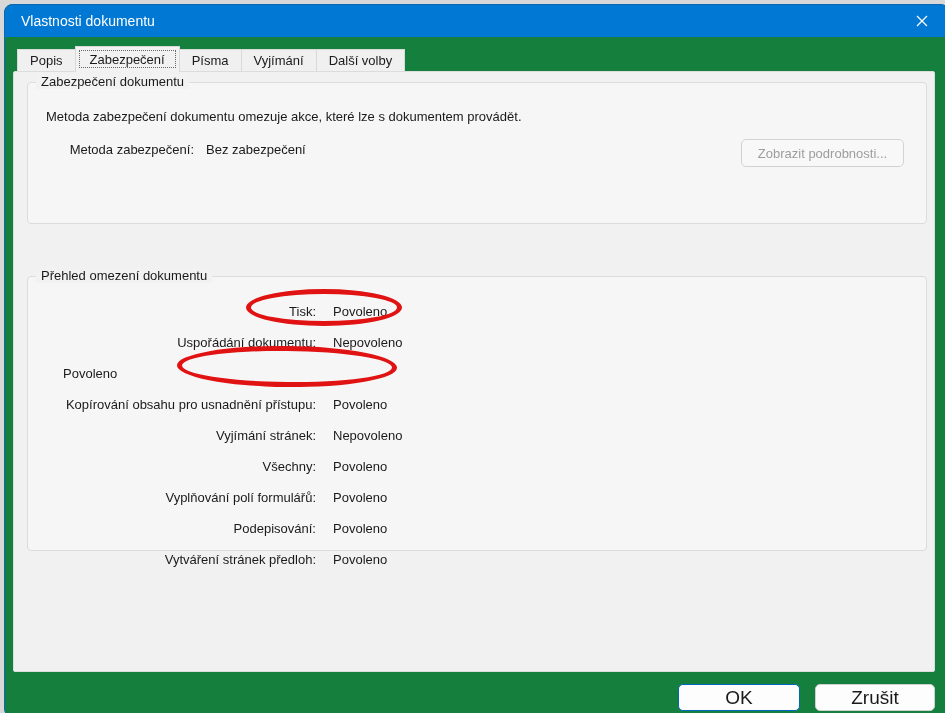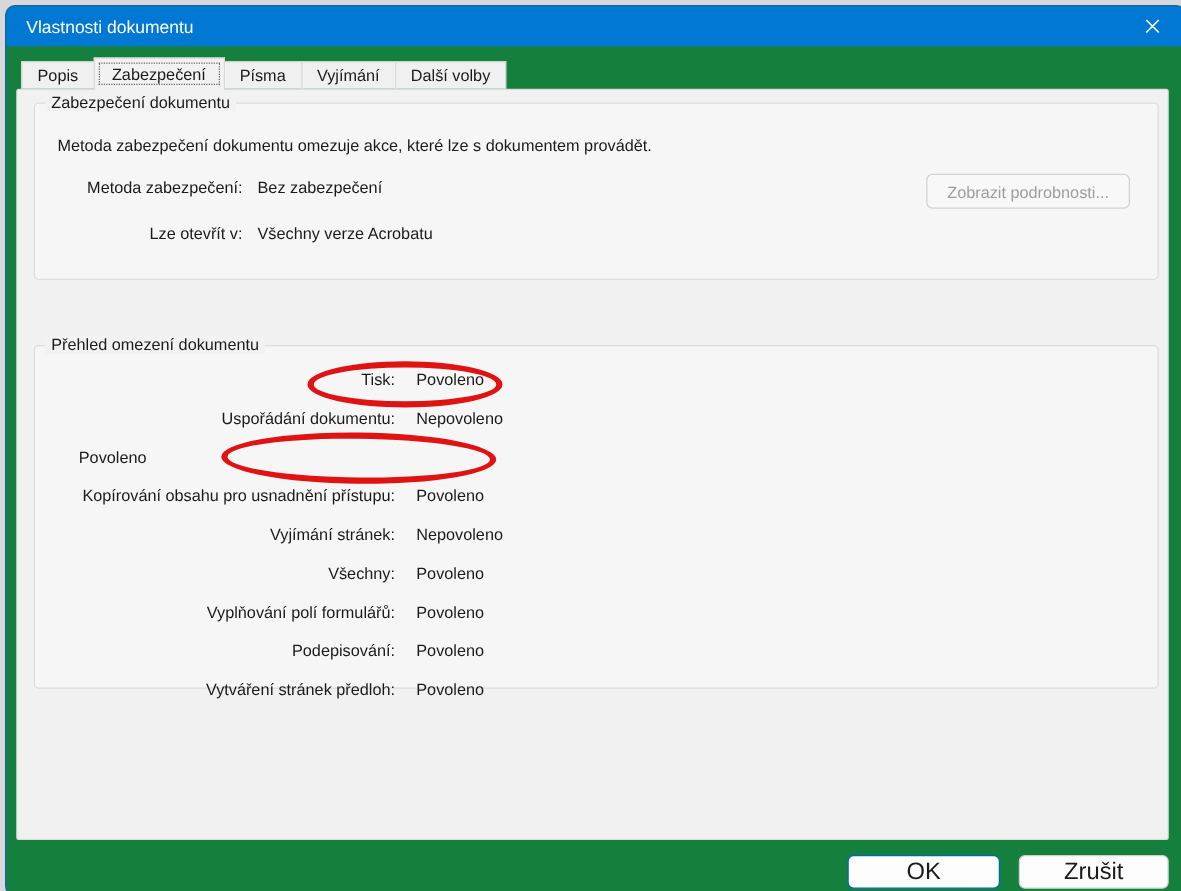--- a/index.html
+++ b/index.html
@@ -70,21 +70,21 @@
   .f-value{margin-left:12px;}
 
   .details-btn{
     position:absolute;left:713px;top:56px;width:163px;height:28px;
     background:#f8f8f8;border:1px solid #d2d2d2;border-radius:5px;
     color:#9d9d9d;font-size:13px;display:flex;align-items:center;justify-content:center;
     white-space:nowrap;
   }
 
   .r-rows{position:absolute;left:18px;top:19px;}
-  .r-row{height:31px;display:flex;align-items:flex-start;white-space:nowrap;}
+  .r-row{height:31px;display:flex;align-items:center;white-space:nowrap;}
   .r-label{width:270px;text-align:right;line-height:16px;}
   .r-value{margin-left:17px;line-height:16px;}
 
   
   .circle-annot{
     position:absolute;border:5px solid #e01212;border-radius:50%;
     pointer-events:none;z-index:5;
   }
   .circle-1{left:241px;top:284px;width:156px;height:37px;}
   .circle-2{left:172px;top:341px;width:220px;height:41px;transform:rotate(0.6deg);}
@@ -126,24 +126,20 @@
   <div class="gb gb1">
     <span class="gb-title">Zabezpečení dokumentu</span>
 
     <div class="gb-desc">Metoda zabezpečení dokumentu omezuje akce, které lze s dokumentem provádět.</div>
 
     <div class="f-row r1">
       <span class="f-label">Metoda zabezpečení:</span>
       <span class="f-value">Bez zabezpečení</span>
     </div>
 
-    <div class="f-row r2">
-      <span class="f-label">Lze otevřít v:</span>
-      <span class="f-value">Všechny verze Acrobatu</span>
-    </div>
 
     <div class="details-btn">Zobrazit podrobnosti...</div>
   </div>
 
   <div class="gb gb2">
     <span class="gb-title">Přehled omezení dokumentu</span>
 
     <div class="r-rows">
       <div class="r-row">
         <span class="r-label">Tisk:</span>

